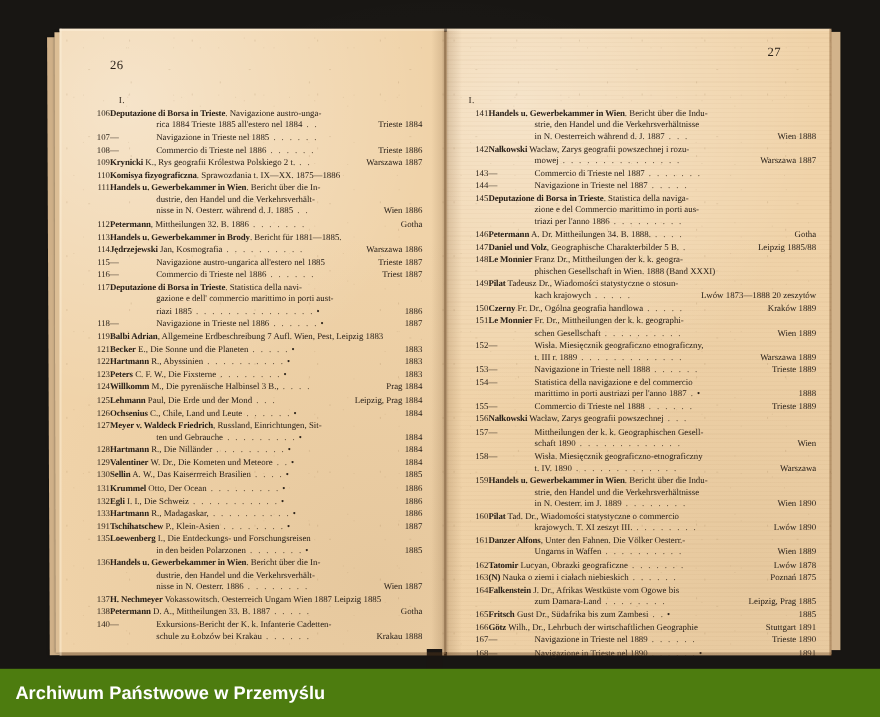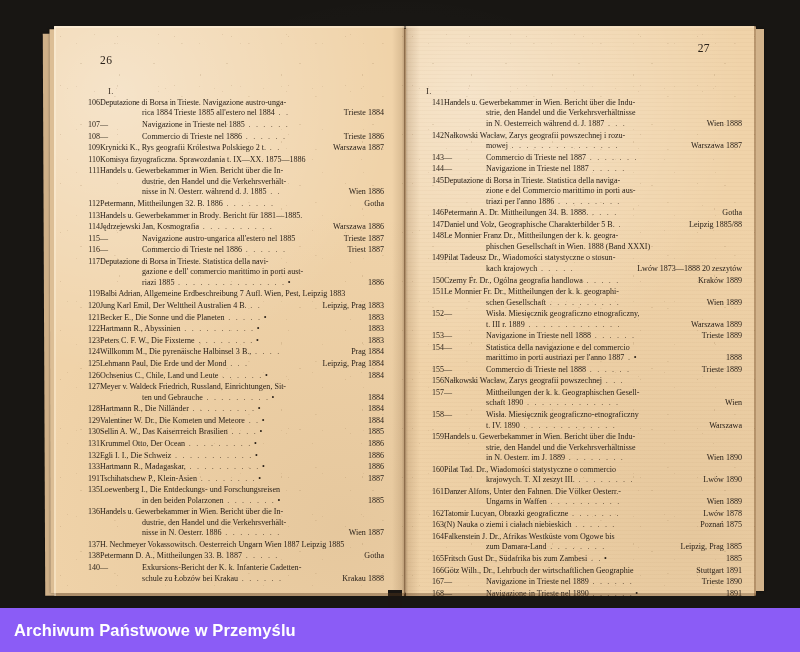--- a/index.html
+++ b/index.html
@@ -108,32 +108,32 @@
     font-size:8.05px;line-height:1.30;
   }
   table.entries td{padding:0;vertical-align:top;}
   td.num{
     width:22px;text-align:right;padding-right:5px;
     font-size:8.0px;white-space:nowrap;color:#2d241b;
   }
   td.body{text-align:left;}
   .ln{display:block;white-space:nowrap;}
   .ln.ind{padding-left:42px;}
-  .auth{font-weight:normal;letter-spacing:-.1px;}
+  .auth{font-weight:bold;letter-spacing:-.1px;}
   .dash{display:inline-block;width:42px;}
   .lead{letter-spacing:1.7px;color:#4a3a29;}
   .place{float:right;padding-left:6px;}
   .star{letter-spacing:0;}
   
   tr.entry > td{padding-bottom:1.15px;}
 
   
   .watermark{
     position:absolute;left:0;bottom:0;width:800px;height:44px;
-    background:#8b5cf6;display:flex;align-items:center;
+    background:#4d7c0f;display:flex;align-items:center;
   }
   .watermark span{
     color:#ffffff;font-family:"Liberation Sans", sans-serif;
     font-size:16.5px;font-weight:bold;padding-left:14px;letter-spacing:.1px;
   }
 </style>
 </head>
 <body>
 
 <div id="scan">
@@ -222,29 +222,29 @@
             </tr>
             <tr class="entry">
               <td class="num">117</td>
               <td class="body">
                 <span class="ln"><span class="auth">Deputazione di Borsa in Trieste</span><span>. Statistica della navi-</span></span>
                 <span class="ln ind"><span>gazione e dell' commercio marittimo in porti aust-</span></span>
                 <span class="ln ind"><span class="place">1886</span><span>riazi 1885</span><span class="lead"> . . . . . . . . . . . . . . .</span><span class="star">  •</span></span>
               </td>
             </tr>
             <tr class="entry">
+              <td class="num">118</td>
+              <td class="body">
+                <span class="ln"><span class="place">1887</span><span class="dash">—</span><span>Navigazione in Trieste nel 1886</span><span class="lead"> . . . . . .</span><span class="star">  •</span></span>
+              </td>
+            </tr>
+            <tr class="entry">
               <td class="num">119</td>
               <td class="body">
                 <span class="ln"><span class="auth">Balbi Adrian</span><span>, Allgemeine Erdbeschreibung 7 Aufl. Wien, Pest, Leipzig 1883</span></span>
-              </td>
-            </tr>
-            <tr class="entry">
-              <td class="num">120</td>
-              <td class="body">
-                <span class="ln"><span class="place">Leipzig, Prag 1883</span><span class="auth">Jung</span><span> Karl Emil, Der Welttheil Australien 4 B.</span><span class="lead"> . .</span></span>
               </td>
             </tr>
             <tr class="entry">
               <td class="num">121</td>
               <td class="body">
                 <span class="ln"><span class="place">1883</span><span class="auth">Becker</span><span> E., Die Sonne und die Planeten</span><span class="lead"> . . . . .</span><span class="star">  •</span></span>
               </td>
             </tr>
             <tr class="entry">
               <td class="num">122</td>

